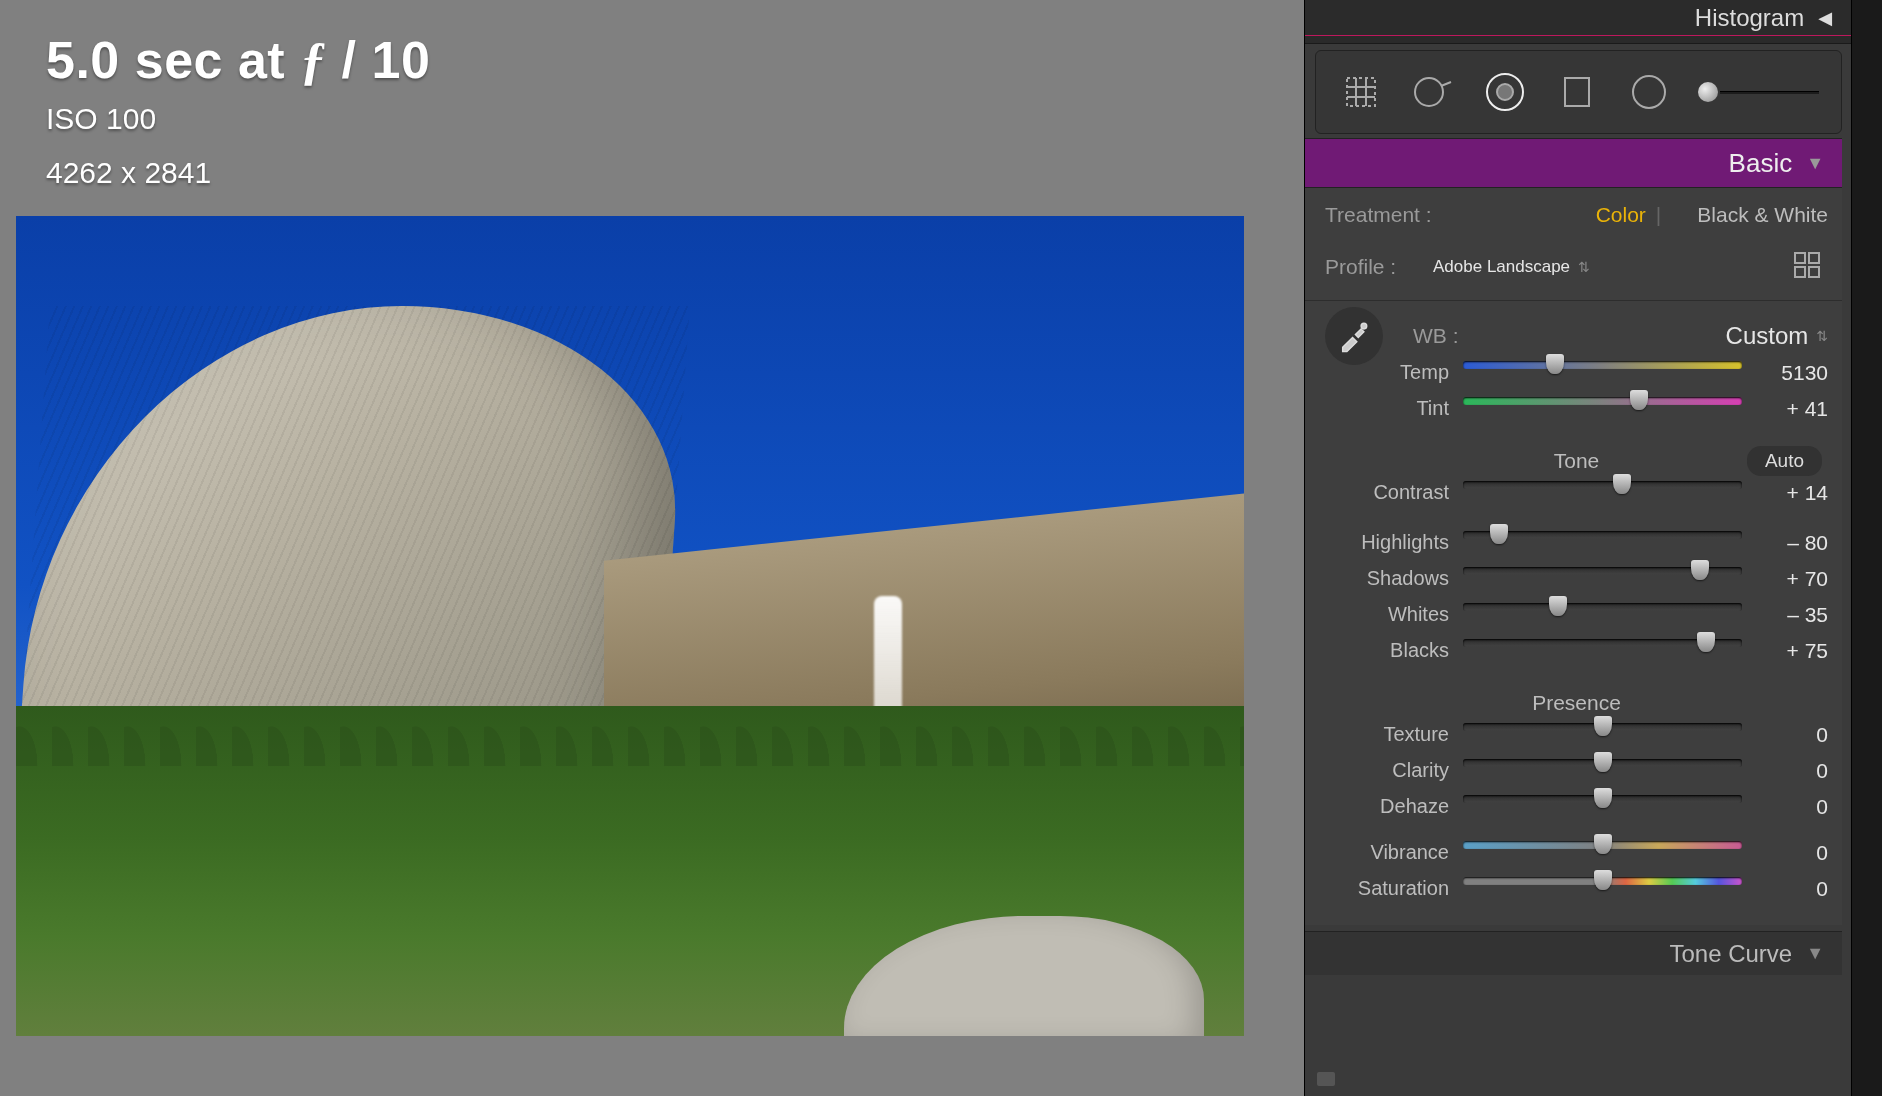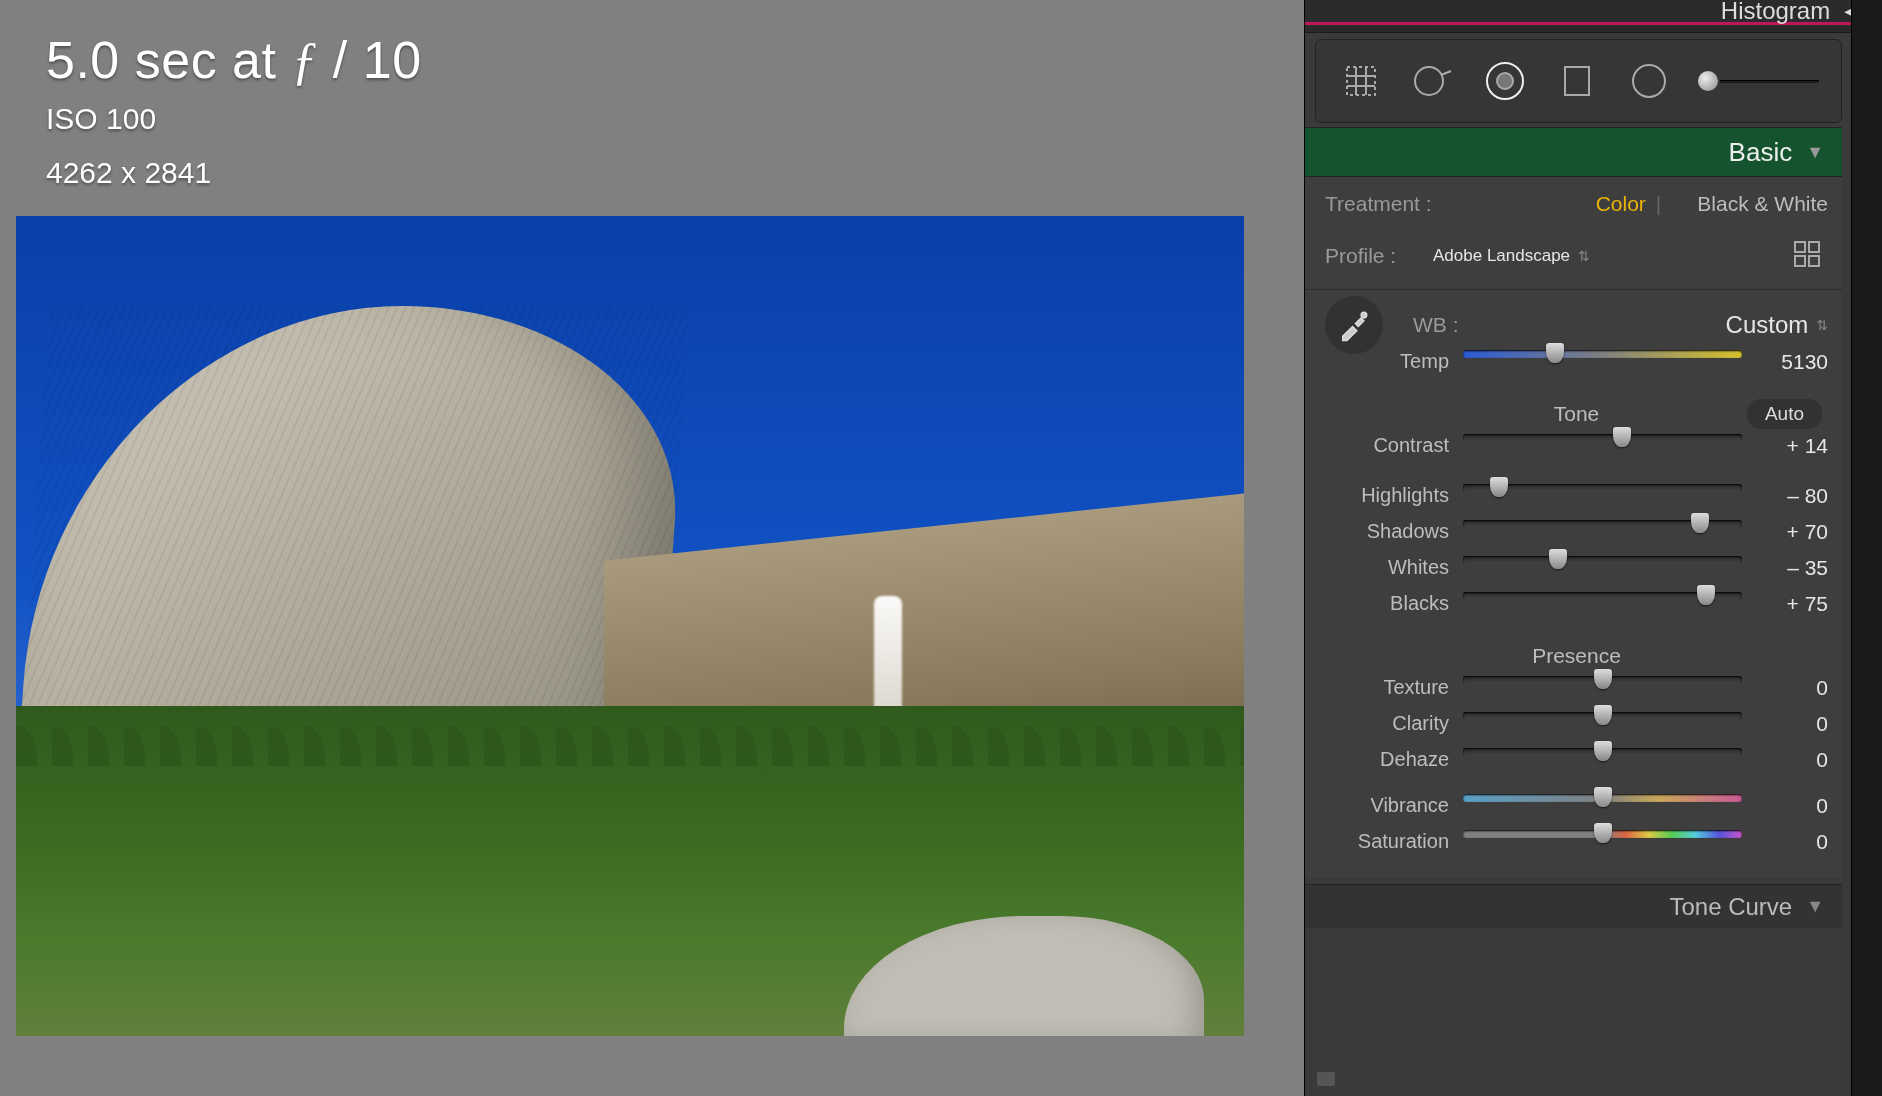--- a/index.html
+++ b/index.html
@@ -1,51 +1,51 @@
 <!DOCTYPE html>
 <html><head>
 <meta charset="utf-8">
 <style>
 html,body{margin:0;padding:0;width:1882px;height:1096px;background:#808080;font-family:"Segoe UI","Helvetica Neue",Arial,sans-serif;overflow:hidden;color:#ccc}
 *{box-sizing:border-box;user-select:none}
 .app{display:flex;width:100%;height:100%}
 .viewer{flex:1;position:relative;padding:20px 60px 20px 16px}
 .meta{color:#fff;text-shadow:0 2px 3px rgba(0,0,0,.4);margin:10px 0 26px 30px}
-.meta .exposure{font-size:52px;font-weight:400;letter-spacing:.5px}
+.meta .exposure{font-size:52px;font-weight:700;letter-spacing:.5px}
 .meta .iso{font-size:30px;margin-top:12px}
 .meta .dims{font-size:30px;margin-top:20px}
 .meta .fslash{font-style:italic;font-family:Georgia,serif}
 .photo{position:relative;margin-left:0;width:1228px;height:820px;overflow:hidden}
 .sky{position:absolute;inset:0;background:linear-gradient(180deg,#0a3fa8 0%,#1152c4 45%,#2a68d0 65%,#b7c3ad 68%)}
 .dome{position:absolute;left:15px;top:90px;width:640px;height:540px;background:linear-gradient(140deg,#d2cdc0 0%,#b7b1a1 40%,#8f8c7e 100%);border-radius:55% 45% 0 0/70% 40% 0 0;transform:skewX(-4deg);box-shadow:inset -40px -40px 80px rgba(0,0,0,.25)}
 .dome::after{content:"";position:absolute;inset:0;background:repeating-linear-gradient(110deg,rgba(0,0,0,0) 0 6px,rgba(0,0,0,.06) 6px 8px)}
 .rcliff{position:absolute;right:-20px;top:310px;width:660px;height:280px;background:linear-gradient(180deg,#a99a7d 0%,#8a7a5c 60%,#6c5e44 100%);transform:skewY(-6deg)}
 .fall{position:absolute;left:858px;top:380px;width:28px;height:260px;background:linear-gradient(180deg,rgba(255,255,255,.95),rgba(255,255,255,.4));filter:blur(1px);border-radius:8px}
 .trees{position:absolute;left:0;right:0;bottom:0;height:330px;background:linear-gradient(180deg,#2f5a1c 0%,#3b6b22 40%,#4a7a2c 70%,#617f3d 100%)}
 .trees::before{content:"";position:absolute;left:0;right:0;top:-30px;height:90px;background:radial-gradient(18px 40px at 10% 100%,#2c521a 98%,transparent) repeat-x;background-size:36px 90px;opacity:.6}
 .rock{position:absolute;right:40px;bottom:-20px;width:360px;height:140px;background:#c0bdb4;border-radius:50% 40% 0 0/80% 60% 0 0;box-shadow:inset -10px -10px 30px rgba(0,0,0,.2)}
 
 
 .panel{width:618px;background:#3a3a3a;display:flex;flex-direction:column;border-left:1px solid #000;position:relative}
 .panel::after{content:"";position:absolute;right:0;top:0;bottom:0;width:30px;background:#1a1a1a;border-left:1px solid #000}
 .panel .scrollgrip{position:absolute;right:3px;top:100px;width:24px;height:290px;background:#555;border-radius:4px}
-.panelhead{height:25px;background:#2b2b2b;display:flex;align-items:center;justify-content:flex-end;padding-right:24px;font-size:24px;color:#ddd;border-bottom:3px solid #be185d}
+.panelhead{height:36px;background:#2b2b2b;display:flex;align-items:center;justify-content:flex-end;padding-right:50px;font-size:24px;color:#ddd;border-bottom:1px solid #be185d}
 .panelhead .tri{margin-left:14px;font-size:18px}
 .thinbar{height:8px;background:#2a2a2a;border-bottom:1px solid #1a1a1a}
 .toolrow{height:84px;background:#363636;border:1px solid #222;border-radius:6px;margin:6px 40px 4px 10px;display:flex;align-items:center;gap:26px;padding:0 22px}
 .toolrow .tool{width:46px;height:46px;border-radius:50%;display:flex;align-items:center;justify-content:center;cursor:pointer}
 .toolrow .crop{border-radius:4px}
 .toolrow svg{stroke:#aaa;fill:none;stroke-width:2}
 .toolrow .active svg circle:first-child{stroke:#eee}
 .toolrow .mini{flex:1;display:flex;align-items:center}
 .toolrow .mini .knob{width:20px;height:20px;border-radius:50%;background:radial-gradient(circle at 35% 35%,#eee,#888);margin-right:2px}
 .toolrow .mini .track{flex:1;height:3px;background:#1c1c1c;border-top:1px solid #000}
 
 .section{background:#3e3e3e;margin:0 40px 0 0;padding:0 14px 12px 20px}
-.sectiontitle{height:50px;display:flex;align-items:center;justify-content:flex-end;color:#eee;font-size:26px;background:#14532d;margin:0 -14px 8px -20px;padding-right:18px;border-top:1px solid #222;border-bottom:1px solid #222}
+.sectiontitle{height:50px;display:flex;align-items:center;justify-content:flex-end;color:#eee;font-size:26px;background:#701a75;margin:0 -14px 8px -20px;padding-right:18px;border-top:1px solid #222;border-bottom:1px solid #222}
 .sectiontitle .tri{margin-left:14px;color:#999;font-size:18px}
 .row{display:flex;align-items:center;height:38px;font-size:21px;color:#bdbdbd}
 .treatment .opt{margin-left:26px;cursor:pointer}
 .treatment .sel{color:#eab308}
 .treatment .sep{color:#666;margin:0 10px}
 .treatment .lab{flex:0 0 auto;color:#9a9a9a}
 .treatment{justify-content:center}
 .treatment .spacer{flex:1}
 .profile{margin-top:14px}
 .profile .lab{color:#9a9a9a;width:108px}
@@ -191,20 +191,27 @@
         <span class="caret">⇅</span>
       </div>
 
       <div class="slider temp">
         <span class="lab">Temp</span>
         <div class="track">
             <div class="knob" style="left:33%"></div>
           </div>
         <span class="val">5130</span>
       </div>
+      <div class="slider tint">
+        <span class="lab">Tint</span>
+        <div class="track">
+            <div class="knob" style="left:63%"></div>
+          </div>
+        <span class="val">+ 41</span>
+      </div>
 
       <div class="grouphead">
         <span>Tone</span>
         <span class="auto">Auto</span>
       </div>
       <div class="slider">
         <span class="lab">Contrast</span>
         <div class="track">
             <div class="knob" style="left:57%"></div>
           </div>

